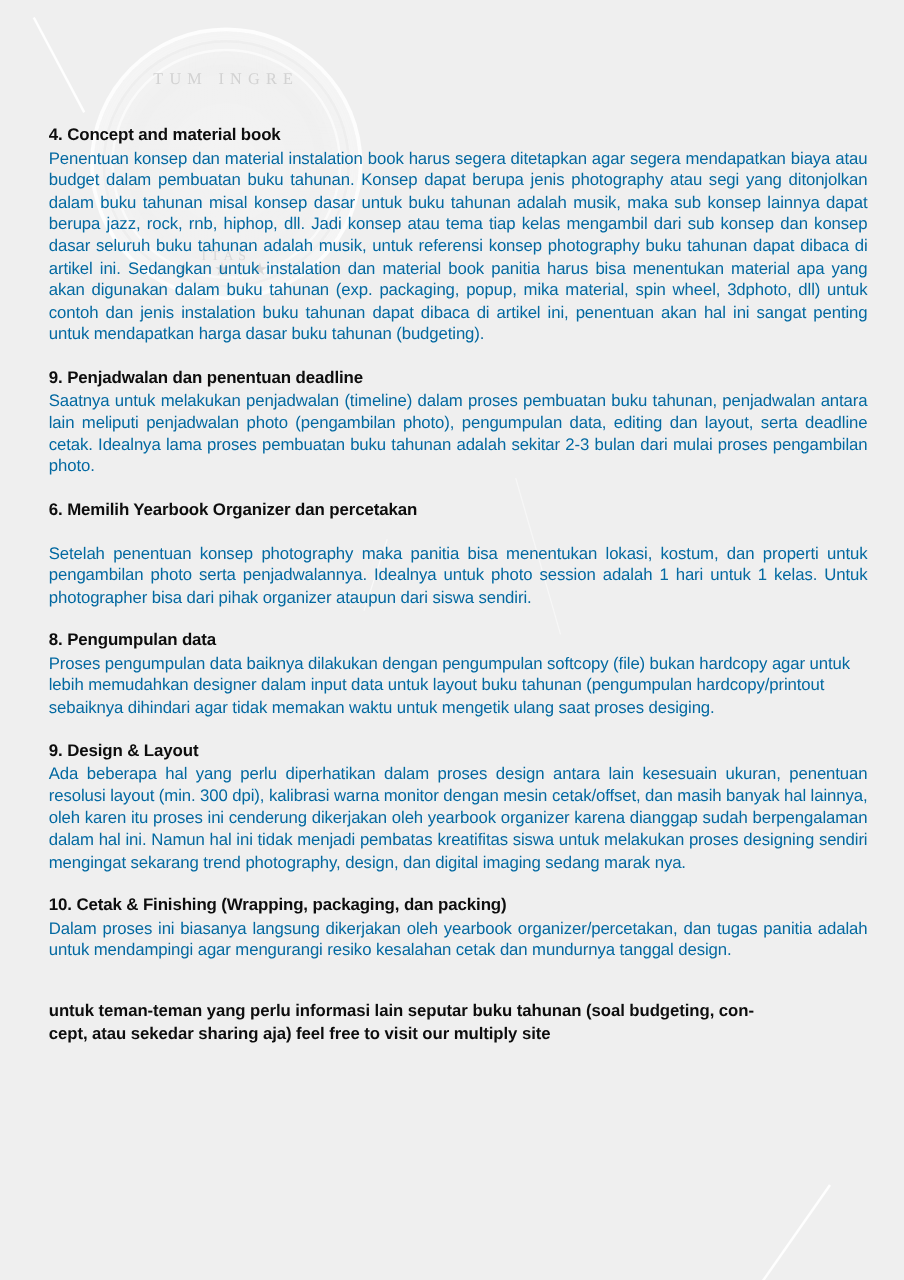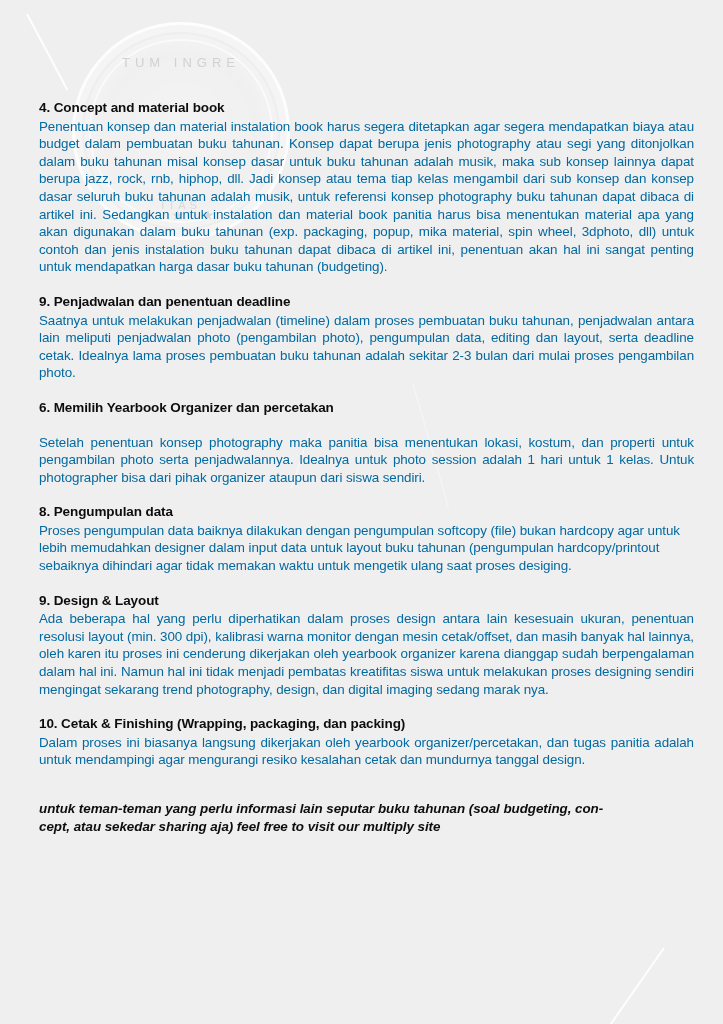--- a/index.html
+++ b/index.html
@@ -46,21 +46,21 @@
     left: 14px; top: 14px;
     right: 14px; bottom: 14px;
     border-radius: 50%;
     border: 2px solid rgba(255,255,255,0.6);
   }
   .watermark .seal-text {
     position: absolute;
     left: 0; right: 0;
     top: 30px;
     text-align: center;
-    font-family: Liberation Sans, sans-serif;
+    font-family: Liberation Serif, serif;
     font-size: 13px;
     letter-spacing: 5px;
     color: rgba(208,208,208,0.95);
     white-space: nowrap;
   }
   .watermark .seal-text.bottom {
     top: auto;
     bottom: 26px;
     font-size: 11px;
     letter-spacing: 4px;
@@ -144,21 +144,20 @@
   }
   p.closing-text {
     margin: 0;
     padding: 0;
     font-size: 13.4px;
     line-height: 17.6px;
     font-weight: bold;
     color: #0d0d0d;
     width: 655px;
     letter-spacing: -0.05px;
-    font-style: italic;
   }
 </style>
 </head>
 <body>
 
 <div class="page">
 
   <div class="watermark">
     <div class="seal-ring"></div>
     <div class="seal-text">TUM INGRE</div>

